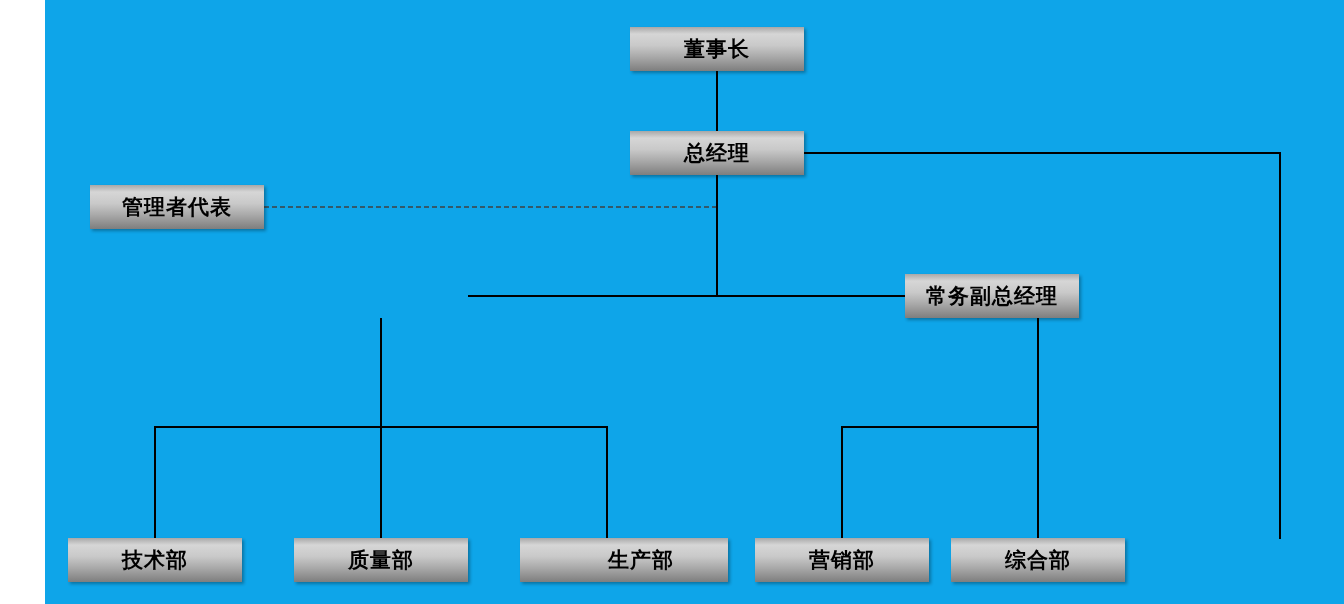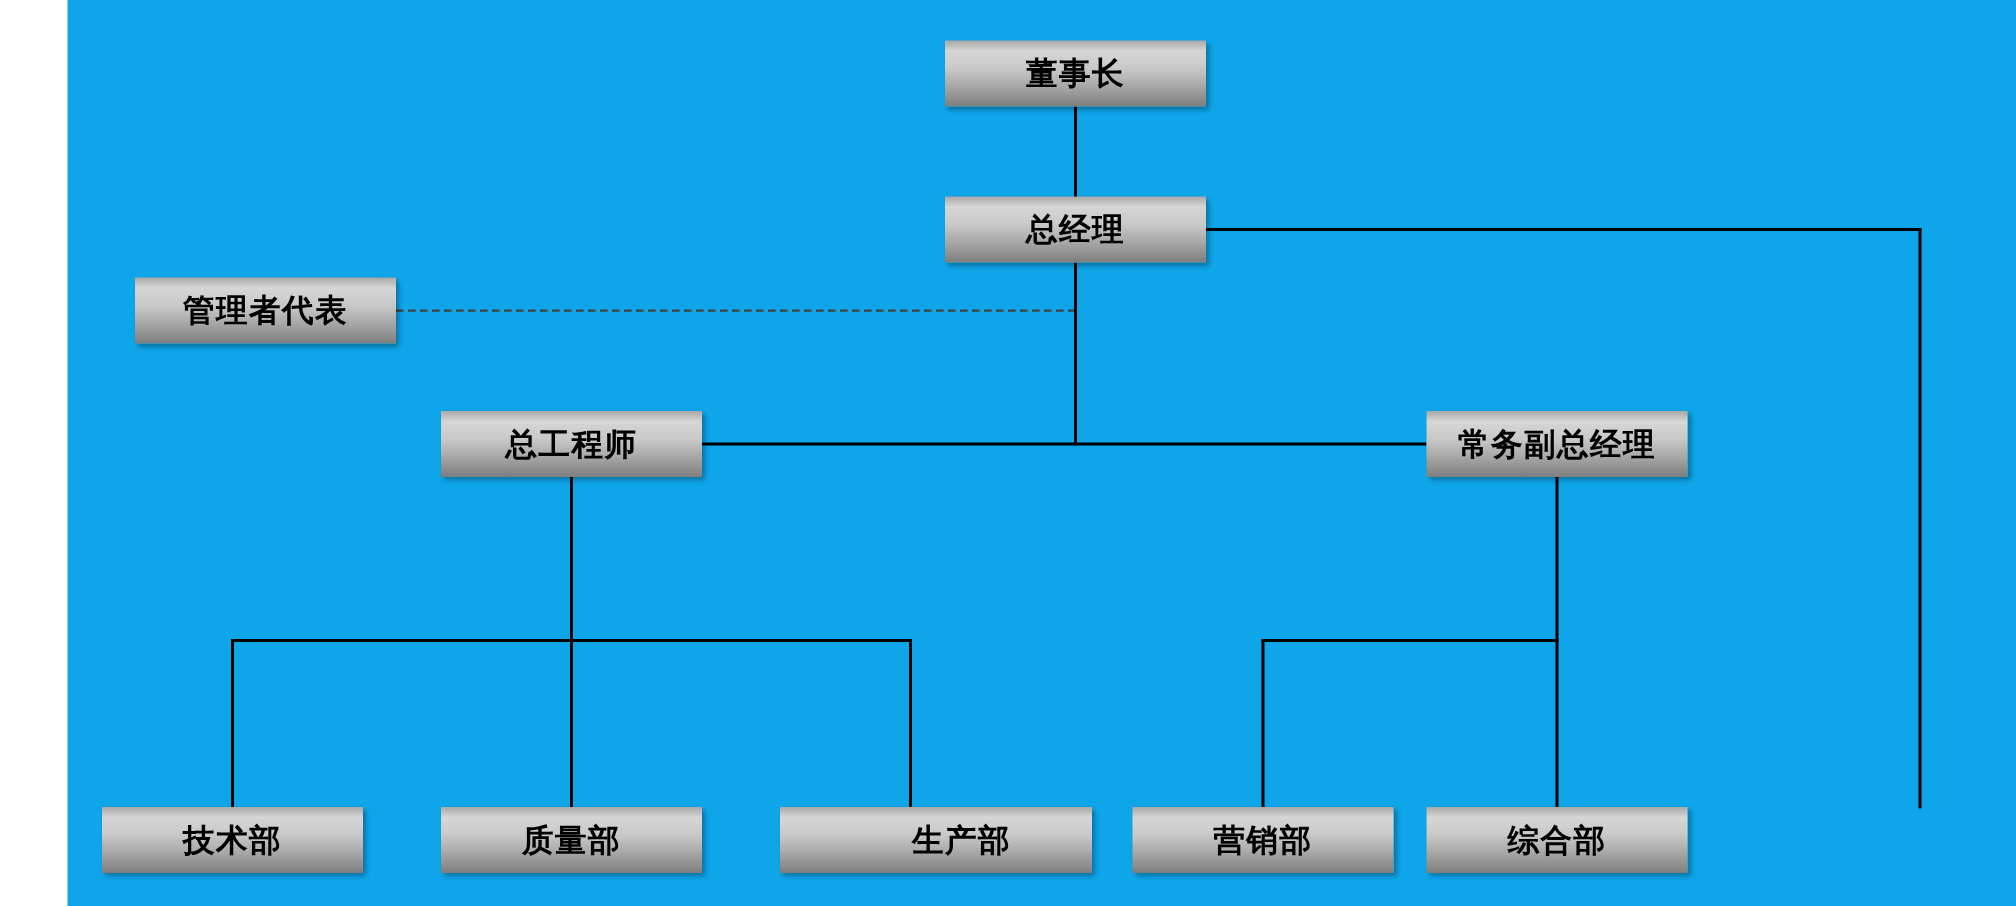--- a/index.html
+++ b/index.html
@@ -35,21 +35,21 @@
     font-size: 21px;
     color: #000000;
     letter-spacing: 1px;
     white-space: nowrap;
   }
   
   .n-chairman   { left: 585px; top: 27px; }
   .n-gm         { left: 585px; top: 131px; }
   .n-mgmtrep    { left: 45px;  top: 185px; }
   .n-chiefeng   { left: 249px; top: 274px; }
-  .n-deputygm   { left: 906px; top: 274px; }
+  .n-deputygm   { left: 860px; top: 274px; }
   .n-tech       { left: 23px;  top: 538px; }
   .n-quality    { left: 249px; top: 538px; }
   .n-production { left: 475px; top: 538px; padding-left: 34px; }
   .n-marketing  { left: 710px; top: 538px; }
   .n-general    { left: 906px; top: 538px; }
   .n-finance    { left: 1148px; top: 538px; }
 </style>
 </head>
 <body>
 
@@ -76,21 +76,20 @@
 
     <line x1="993" y1="318" x2="993" y2="539" stroke="#000000" stroke-width="2"></line>
 
     <line x1="796" y1="427" x2="994" y2="427" stroke="#000000" stroke-width="2"></line>
     <line x1="797" y1="426" x2="797" y2="539" stroke="#000000" stroke-width="2"></line>
   </svg>
 
   <div class="node n-chairman">董事长</div>
   <div class="node n-gm">总经理</div>
   <div class="node n-mgmtrep">管理者代表</div>
-  <div class="node n-chiefeng">总工程师</div>
   <div class="node n-deputygm">常务副总经理</div>
   <div class="node n-tech">技术部</div>
   <div class="node n-quality">质量部</div>
   <div class="node n-production">生产部</div>
   <div class="node n-marketing">营销部</div>
   <div class="node n-general">综合部</div>
 
 </div>
 
 </body></html>

